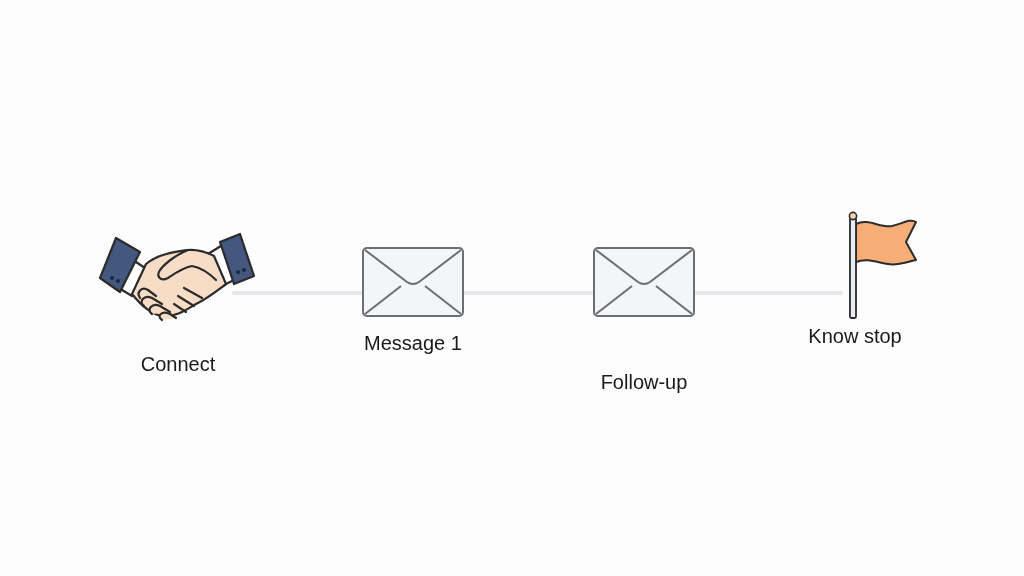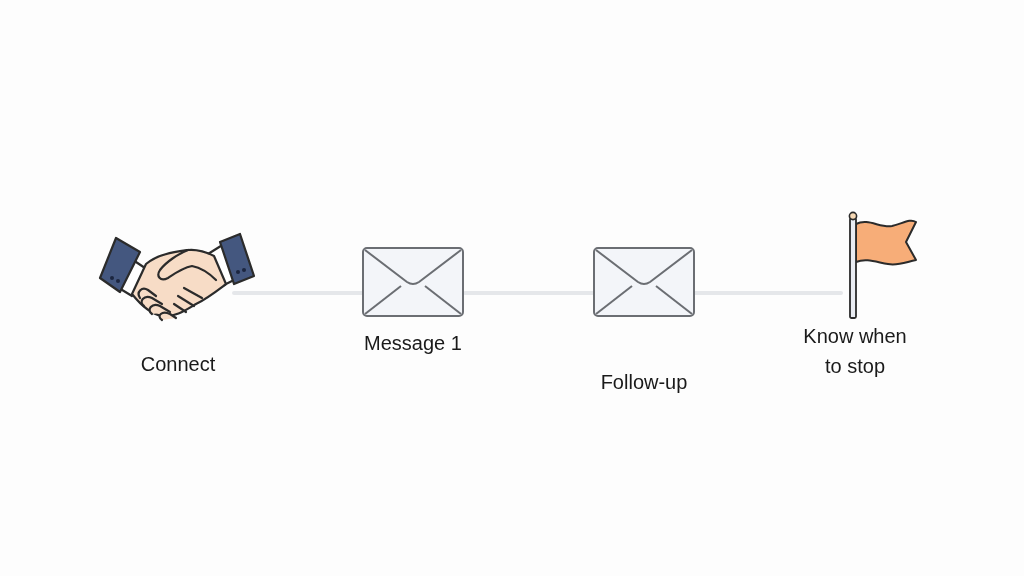--- a/index.html
+++ b/index.html
@@ -100,18 +100,17 @@
   <div>
     <svg class="step-icon" style="left:844px; top:210px;" width="80" height="112" viewBox="0 0 80 112">
 
       <path d="M12 14 C24 8 36 18 48 16 C58 14 66 8 72 12 L62 32 L72 50 C62 52 54 56 44 54 C32 52 22 48 12 52 Z" fill="#f7ad78" stroke="#2b2b2b" stroke-width="2" stroke-linejoin="round"></path>
 
       <rect x="6" y="8" width="6" height="100" rx="1.5" fill="#e9ecf2" stroke="#2b2b2b" stroke-width="1.8"></rect>
 
       <circle cx="9" cy="6" r="3.6" fill="#f7d9b5" stroke="#2b2b2b" stroke-width="1.6"></circle>
     </svg>
     <div class="label" style="left:855px; top:321px;">
-      <div>Know when</div>
-      <div>to stop</div>
+      <div>Know stop</div>
     </div>
   </div>
 
 </div>
 
 </body></html>

